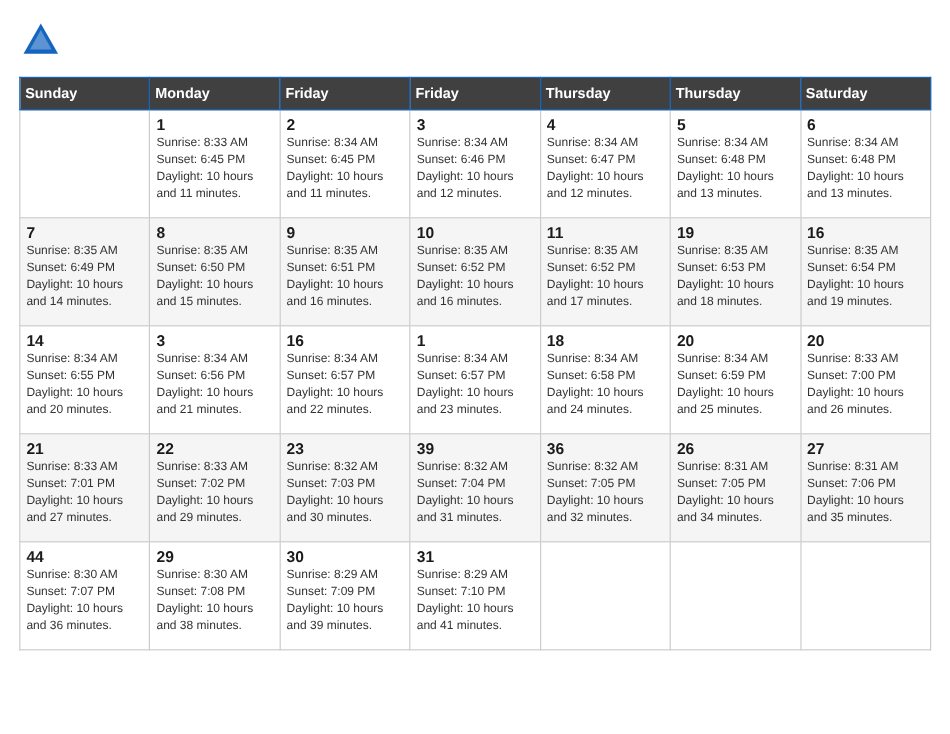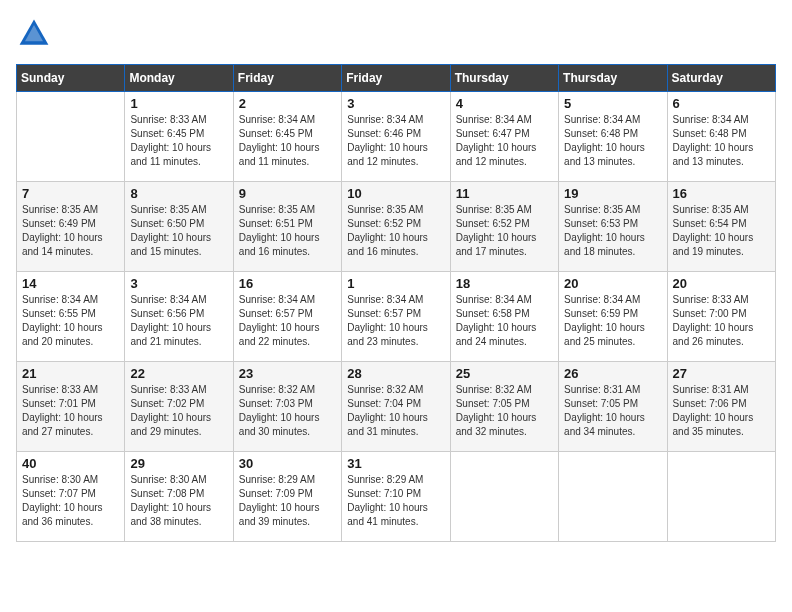--- a/index.html
+++ b/index.html
@@ -213,39 +213,39 @@
         </td>
         <td>
           <div class="day-num">22</div>
           <div class="day-info">Sunrise: 8:33 AM<br>Sunset: 7:02 PM<br>Daylight: 10 hours and 29 minutes.</div>
         </td>
         <td>
           <div class="day-num">23</div>
           <div class="day-info">Sunrise: 8:32 AM<br>Sunset: 7:03 PM<br>Daylight: 10 hours and 30 minutes.</div>
         </td>
         <td>
-          <div class="day-num">28</div>
+          <div class="day-num">39</div>
           <div class="day-info">Sunrise: 8:32 AM<br>Sunset: 7:04 PM<br>Daylight: 10 hours and 31 minutes.</div>
         </td>
         <td>
-          <div class="day-num">25</div>
+          <div class="day-num">36</div>
           <div class="day-info">Sunrise: 8:32 AM<br>Sunset: 7:05 PM<br>Daylight: 10 hours and 32 minutes.</div>
         </td>
         <td>
           <div class="day-num">26</div>
           <div class="day-info">Sunrise: 8:31 AM<br>Sunset: 7:05 PM<br>Daylight: 10 hours and 34 minutes.</div>
         </td>
         <td>
           <div class="day-num">27</div>
           <div class="day-info">Sunrise: 8:31 AM<br>Sunset: 7:06 PM<br>Daylight: 10 hours and 35 minutes.</div>
         </td>
       </tr>
       <tr>
         <td>
-          <div class="day-num">40</div>
+          <div class="day-num">44</div>
           <div class="day-info">Sunrise: 8:30 AM<br>Sunset: 7:07 PM<br>Daylight: 10 hours and 36 minutes.</div>
         </td>
         <td>
           <div class="day-num">29</div>
           <div class="day-info">Sunrise: 8:30 AM<br>Sunset: 7:08 PM<br>Daylight: 10 hours and 38 minutes.</div>
         </td>
         <td>
           <div class="day-num">30</div>
           <div class="day-info">Sunrise: 8:29 AM<br>Sunset: 7:09 PM<br>Daylight: 10 hours and 39 minutes.</div>
         </td>

